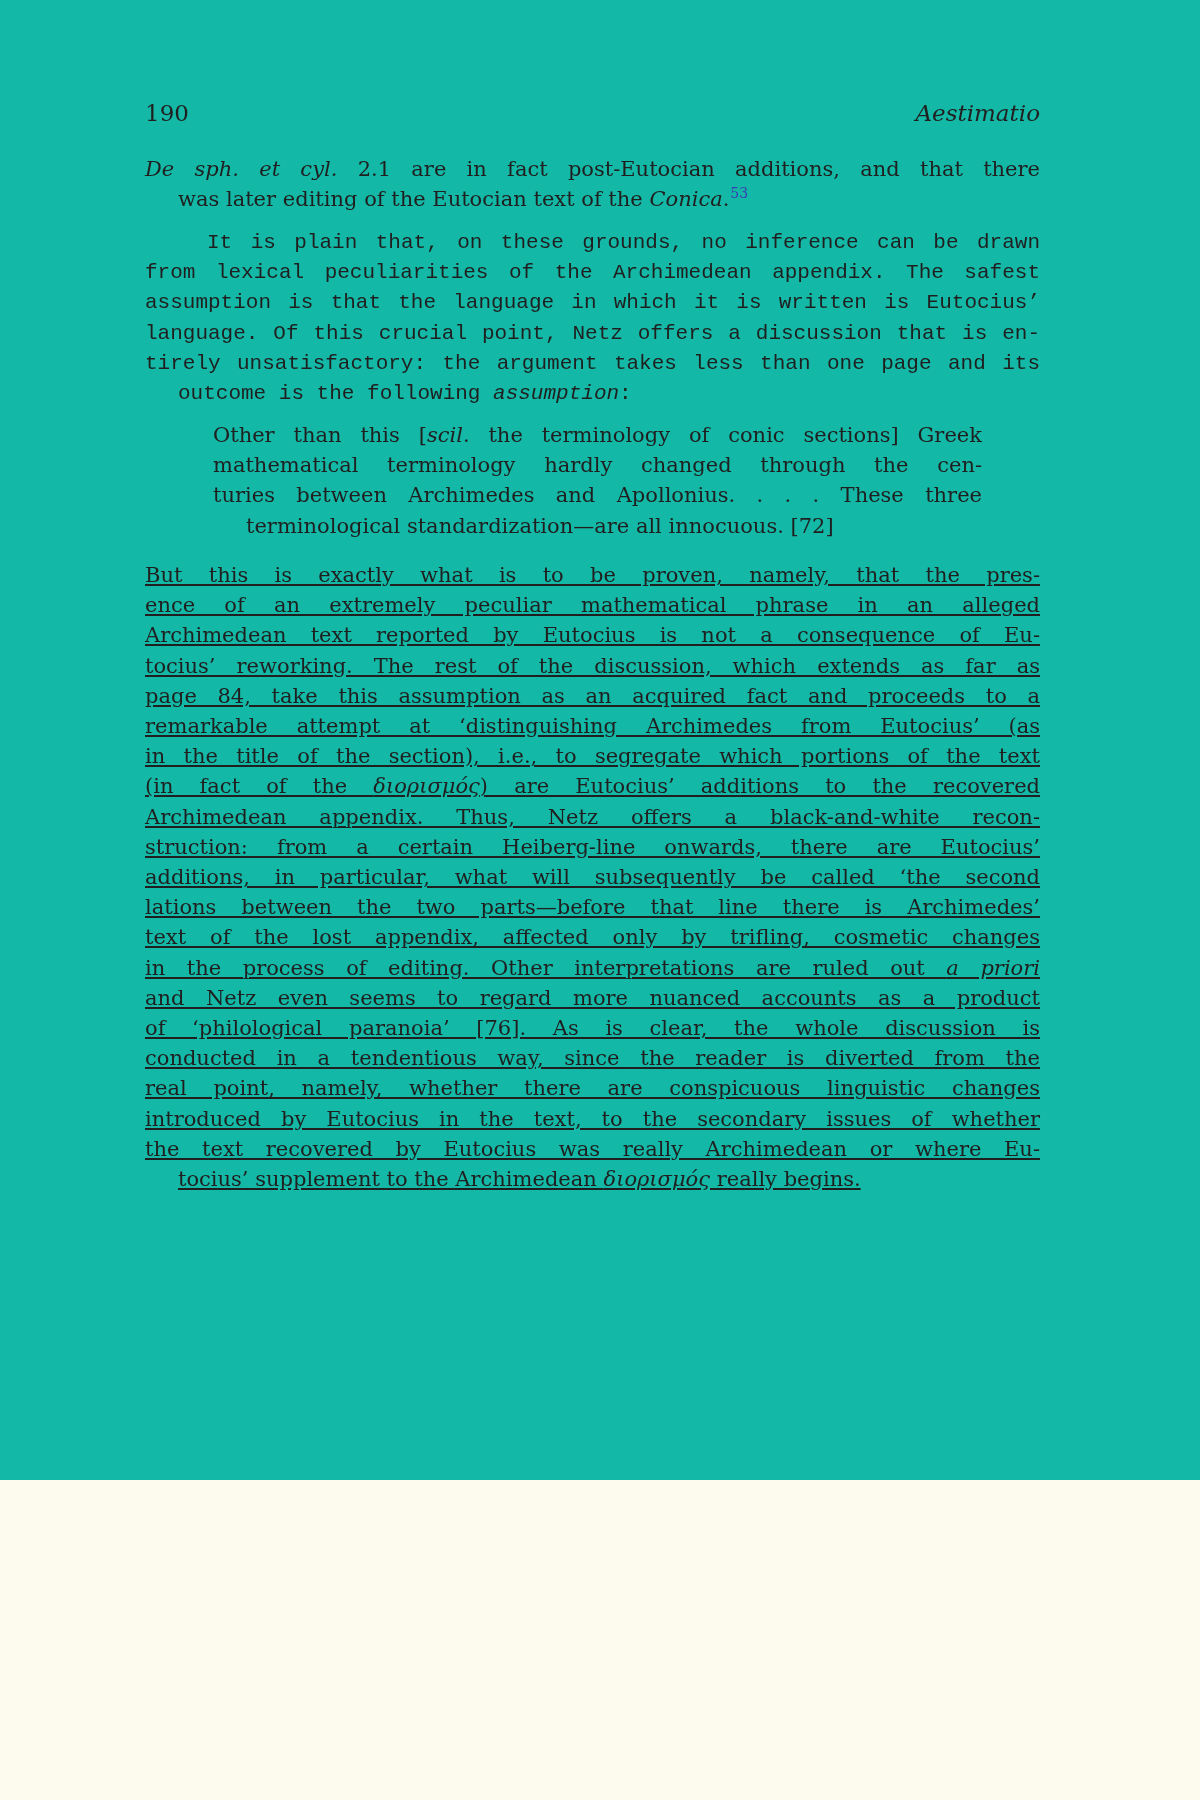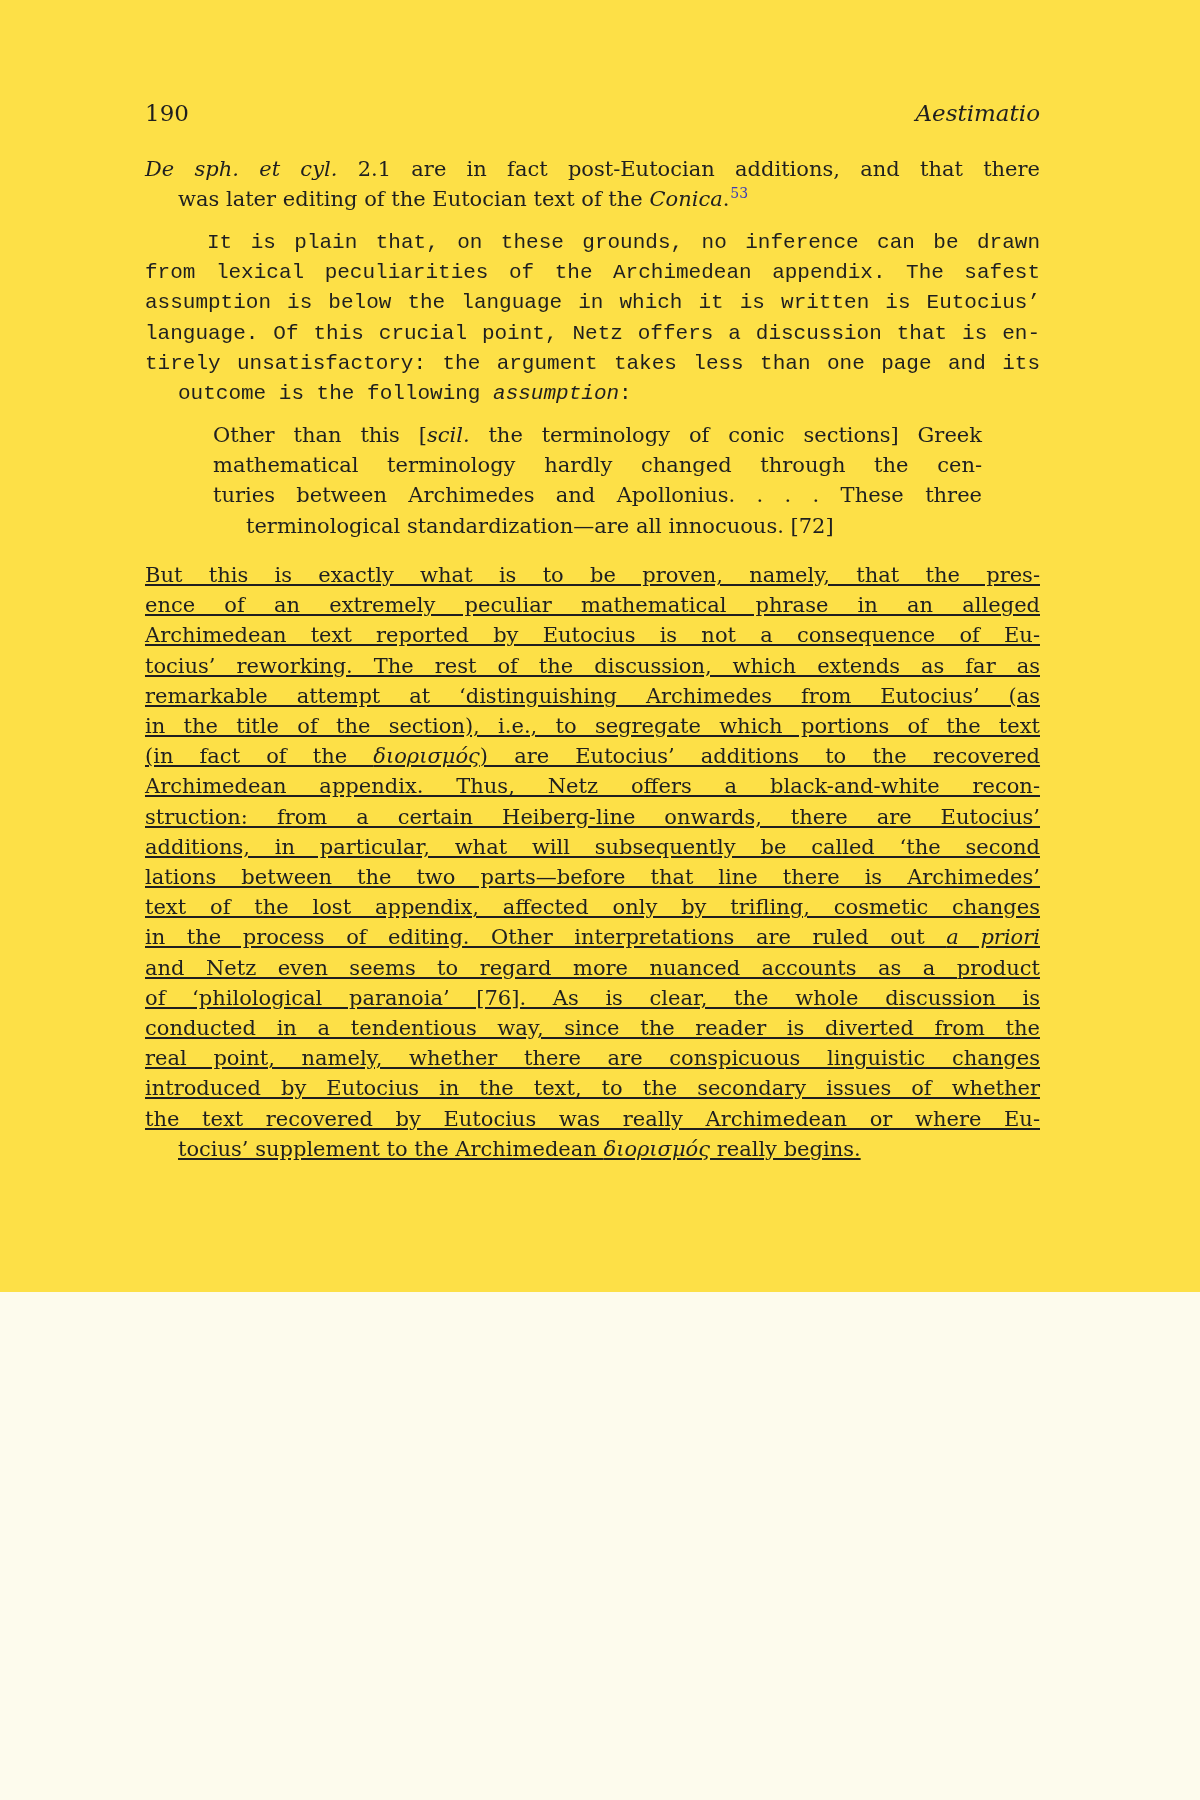--- a/index.html
+++ b/index.html
@@ -3,22 +3,22 @@
 <meta charset="utf-8">
 <style>
   html, body {
     margin: 0;
     padding: 0;
     background: #fdfbed;
   }
   .page {
     position: relative;
     width: 1200px;
-    height: 1292px;
-    background: #fde047;
+    height: 1480px;
+    background: #14b8a6;
     overflow: hidden;
     font-family: "DejaVu Serif", "Liberation Serif", serif;
     color: #1f1f1f;
   }
   .header {
     position: absolute;
     left: 145px;
     width: 895px;
     top: 99px;
     display: flex;
@@ -89,38 +89,39 @@
   </div>
 
   <div class="para" id="para1">
       <div class="line"><span class="seg-i">De sph. et cyl. </span><span class="seg-r">2.1 are in fact post-Eutocian additions, and that there</span></div>
       <div class="line last"><span class="seg-r">was later editing of the Eutocian text of the </span><span class="seg-i">Conica</span><span class="seg-r">.</span><span class="seg-sup">53</span></div>
     </div>
 
   <div class="para" id="para2">
       <div class="line indent"><span class="seg-r">It is plain that, on these grounds, no inference can be drawn</span></div>
       <div class="line"><span class="seg-r">from lexical peculiarities of the Archimedean appendix. The safest</span></div>
-      <div class="line"><span class="seg-r">assumption is below the language in which it is written is Eutocius’</span></div>
+      <div class="line"><span class="seg-r">assumption is that the language in which it is written is Eutocius’</span></div>
       <div class="line"><span class="seg-r">language. Of this crucial point, Netz offers a discussion that is en-</span></div>
       <div class="line"><span class="seg-r">tirely unsatisfactory: the argument takes less than one page and its</span></div>
       <div class="line last"><span class="seg-r">outcome is the following </span><span class="seg-i">assumption</span><span class="seg-r">:</span></div>
     </div>
 
   <div class="para" id="quote">
       <div class="line"><span class="seg-r">Other than this [</span><span class="seg-i">scil.</span><span class="seg-r"> the terminology of conic sections] Greek</span></div>
       <div class="line"><span class="seg-r">mathematical terminology hardly changed through the cen-</span></div>
       <div class="line"><span class="seg-r">turies between Archimedes and Apollonius. . . . These three</span></div>
       <div class="line last"><span class="seg-r">terminological standardization—are all innocuous. [72]</span></div>
     </div>
 
   <div class="para" id="para3">
       <div class="line"><span class="seg-r">But this is exactly what is to be proven, namely, that the pres-</span></div>
       <div class="line"><span class="seg-r">ence of an extremely peculiar mathematical phrase in an alleged</span></div>
       <div class="line"><span class="seg-r">Archimedean text reported by Eutocius is not a consequence of Eu-</span></div>
       <div class="line"><span class="seg-r">tocius’ reworking. The rest of the discussion, which extends as far as</span></div>
+      <div class="line"><span class="seg-r">page 84, take this assumption as an acquired fact and proceeds to a</span></div>
       <div class="line"><span class="seg-r">remarkable attempt at ‘distinguishing Archimedes from Eutocius’ (as</span></div>
       <div class="line"><span class="seg-r">in the title of the section), i.e., to segregate which portions of the text</span></div>
       <div class="line"><span class="seg-r">(in fact of the </span><span class="seg-g">διορισμός</span><span class="seg-r">) are Eutocius’ additions to the recovered</span></div>
       <div class="line"><span class="seg-r">Archimedean appendix. Thus, Netz offers a black-and-white recon-</span></div>
       <div class="line"><span class="seg-r">struction: from a certain Heiberg-line onwards, there are Eutocius’</span></div>
       <div class="line"><span class="seg-r">additions, in particular, what will subsequently be called ‘the second</span></div>
       <div class="line"><span class="seg-r">lations between the two parts—before that line there is Archimedes’</span></div>
       <div class="line"><span class="seg-r">text of the lost appendix, affected only by trifling, cosmetic changes</span></div>
       <div class="line"><span class="seg-r">in the process of editing. Other interpretations are ruled out </span><span class="seg-i">a priori</span></div>
       <div class="line"><span class="seg-r">and Netz even seems to regard more nuanced accounts as a product</span></div>

